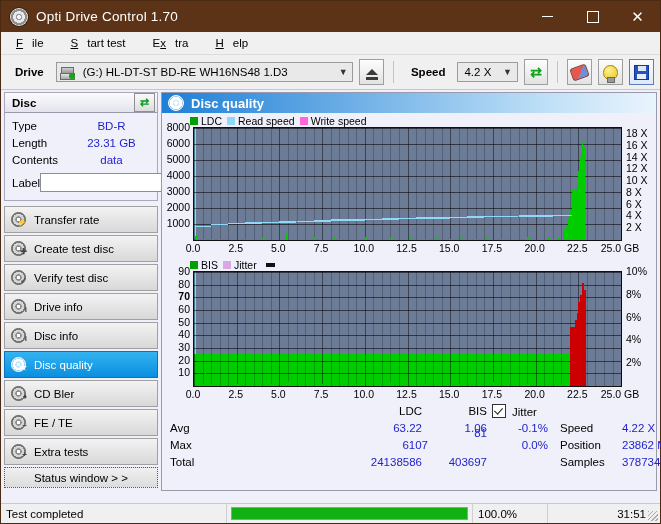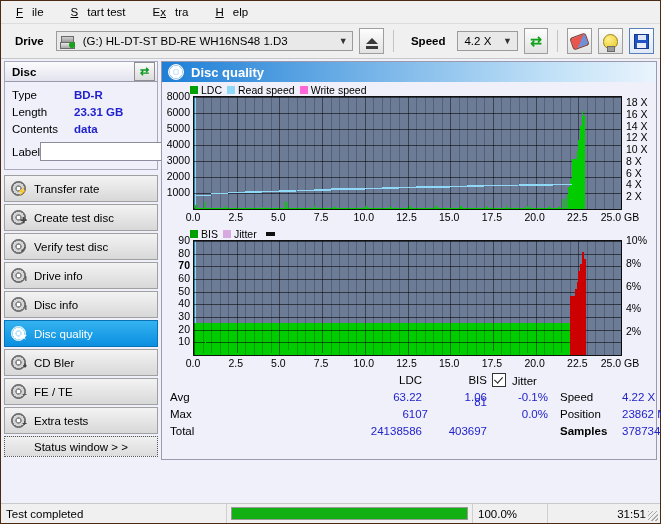--- a/index.html
+++ b/index.html
@@ -71,21 +71,21 @@
      border:1px solid #a9a9bb;border-bottom:1px solid #9a9aac;box-sizing:border-box;
      display:flex;align-items:center;padding-left:7px;margin:2px 3px 0 3px;}
   .panel-head b{flex:1;font-size:11.5px;}
   .mini-btn{width:19px;height:17px;background:linear-gradient(#fafafa,#dcdcdc);
             border:1px solid #8f8f8f;display:flex;align-items:center;justify-content:center;
             margin-right:2px;font-size:11px;color:#0a9a20;font-weight:bold;}
   .disc-info{border:1px solid #a9a9bb;border-top:none;margin:0 3px;background:#eff0fa;
              padding:4px 6px 6px 7px;box-sizing:border-box;}
   .row{display:flex;align-items:center;height:17px;font-size:11.5px;}
   .row .k{width:62px;color:#000;}
-  .row .v{flex:1;text-align:left;color:#2222cc;padding-right:2px;font-weight:bold;}
+  .row .v{flex:1;text-align:center;color:#2222cc;padding-right:2px;}
   .label-row{display:flex;align-items:center;margin-top:3px;}
   .label-row .k{width:44px;font-size:11.5px;}
   .lbl-input{flex:1;height:19px;background:#fff;border:1px solid #8c8c9c;box-sizing:border-box;}
   .cd-btn{width:22px;height:21px;margin-left:4px;background:linear-gradient(#fafafa,#dcdcdc);
           border:1px solid #8f8f8f;display:flex;align-items:center;justify-content:center;}
   .cd-ico{width:14px;height:14px;border-radius:50%;
      background:radial-gradient(circle,#fff 0 14%,#cfcf5a 15% 30%,#f3f3a8 31% 55%,#d8d860 56% 78%,#eaea9a 79% 100%);
      border:1px solid #9a9a3a;}
 
   .navlist{margin:5px 3px 0 3px;}
@@ -149,20 +149,33 @@
   .pbar{width:237px;height:13px;background:#fff;border:1px solid #9a9a9a;position:relative;box-sizing:border-box;}
   .pfill{position:absolute;left:0;top:0;height:100%;background:#12b012;}
   .grip{position:absolute;right:2px;bottom:2px;width:10px;height:10px;
      background:repeating-linear-gradient(135deg,#a9a9a9 0 1px,transparent 1px 3px);}
 </style>
 </head>
 <body>
 
 <div class="win">
 
+  <div class="titlebar">
+    <div class="title-icon"></div>
+    <div class="title-text">Opti Drive Control 1.70</div>
+    <div class="wbtn">
+        <span class="min"></span>
+      </div>
+    <div class="wbtn">
+        <span class="max"></span>
+      </div>
+    <div class="wbtn">
+        <span class="cls">✕</span>
+      </div>
+  </div>
 
   <div class="menubar">
     <span><u>F</u><span>ile</span></span>
     <span><u>S</u><span>tart test</span></span>
     <span>E<u>x</u><span>tra</span></span>
     <span><u>H</u><span>elp</span></span>
   </div>
 
   <div class="toolbar">
     <div class="tb-label">Drive</div>
@@ -738,21 +751,21 @@
 
         <div class="st" style="left:330px;top:1px;"><span class="chk"></span></div>
         <div class="st" style="left:350px;top:3px;">Jitter</div>
         <div class="st r v" style="left:320px;top:19px;width:66px;">-0.1%</div>
         <div class="st r v" style="left:320px;top:36px;width:66px;">0.0%</div>
 
         <div class="st" style="left:398px;top:19px;">Speed</div>
         <div class="st v" style="left:460px;top:19px;">4.22 X</div>
         <div class="st" style="left:398px;top:36px;">Position</div>
         <div class="st v" style="left:460px;top:36px;">23862 MB</div>
-        <div class="st" style="left:398px;top:53px;font-weight:bold;">Samples</div>
+        <div class="st" style="left:398px;top:53px;">Samples</div>
         <div class="st v" style="left:460px;top:53px;">378734</div>
 
       </div>
     </div>
   </div>
 
   <div class="statusbar">
     <div class="sb-cell" style="width:226px;">
       <span>Test completed</span>
     </div>

